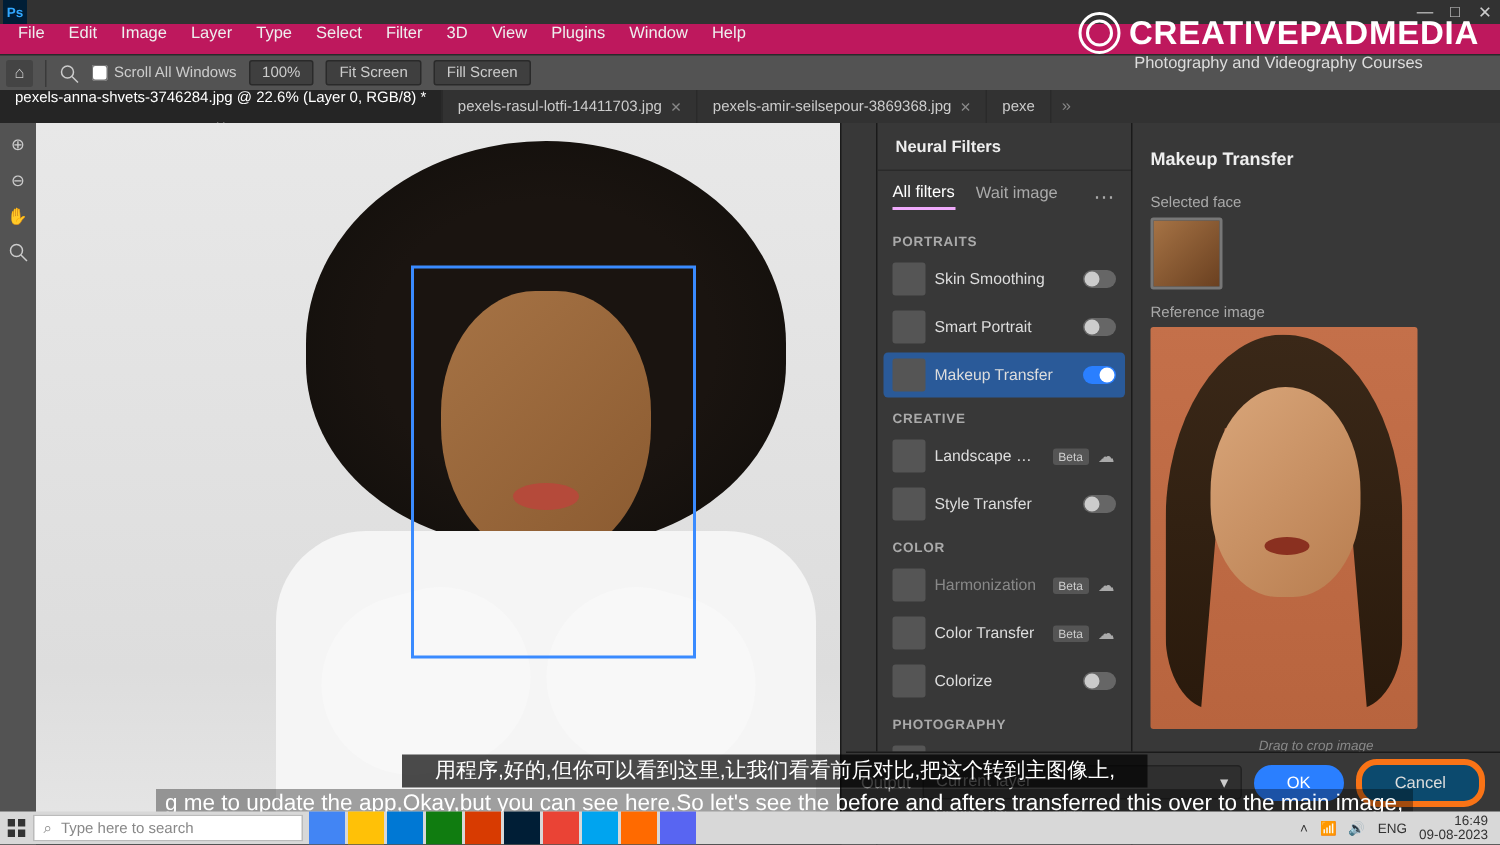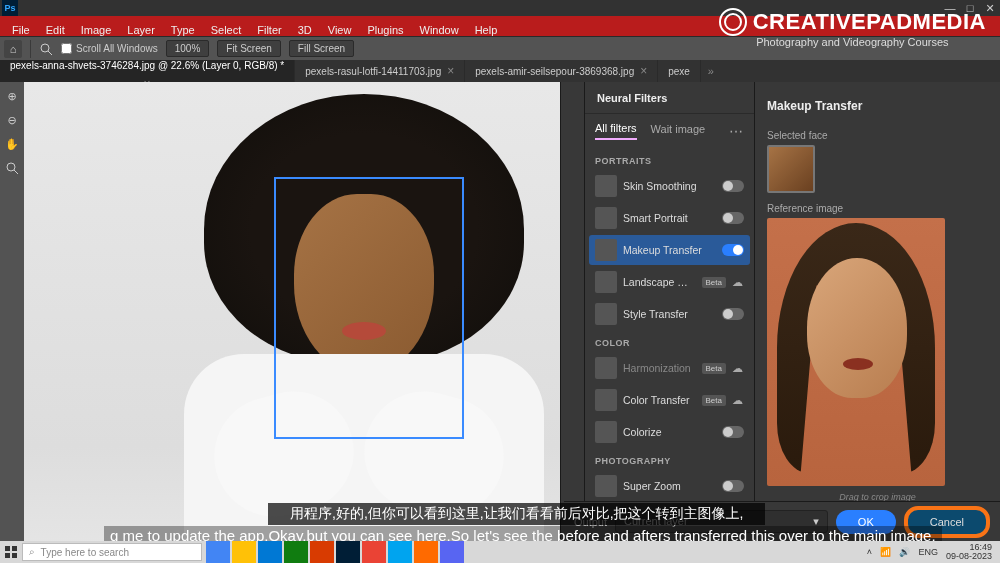--- a/index.html
+++ b/index.html
@@ -1,20 +1,20 @@
 <!DOCTYPE html>
 <html><head>
 <meta charset="utf-8">
 <style>
 * { margin: 0; padding: 0; box-sizing: border-box; font-family: "Segoe UI", Tahoma, sans-serif; }
 body { width: 1000px; height: 563px; background: #323232; overflow: hidden; position: relative; color: #ccc; font-size: 11px; }
 
 .titlebar { height: 16px; background: #323232; display: flex; align-items: center; }
 .titlebar .ps-icon { width: 16px; height: 16px; background: #001e36; color: #31a8ff; font-weight: bold; font-size: 9px; display: flex; align-items: center; justify-content: center; margin-left: 2px; }
-.menubar { height: 20px; background: #b91c1c; display: flex; align-items: flex-end; padding-left: 4px; }
+.menubar { height: 20px; background: #be185d; display: flex; align-items: flex-start; padding-left: 4px; }
 .menubar span { padding: 0 8px; color: #eee; font-size: 11px; cursor: default; }
 .win-controls { position: absolute; top: 0; right: 0; display: flex; }
 .win-controls div { width: 20px; height: 16px; display: flex; align-items: center; justify-content: center; color: #ccc; font-size: 11px; }
 
 .optionsbar { height: 24px; background: #535353; border-top: 1px solid #2a2a2a; display: flex; align-items: center; padding-left: 4px; gap: 8px; }
 .optionsbar .home-icon { width: 18px; height: 18px; background: #444; border-radius: 2px; display: flex; align-items: center; justify-content: center; }
 .optionsbar button { background: #3f3f3f; border: 1px solid #2a2a2a; color: #ccc; font-size: 10px; padding: 2px 8px; border-radius: 2px; }
 .optionsbar .checkbox { display: flex; align-items: center; gap: 4px; font-size: 10px; }
 .optionsbar .checkbox input { width: 11px; height: 11px; }
 
@@ -212,20 +212,21 @@
         <div class="filter-thumb"></div>
         <span class="filter-name">Smart Portrait</span>
         <div class="toggle"></div>
       </div>
     <div class="filter-item active">
         <div class="filter-thumb"></div>
         <span class="filter-name">Makeup Transfer</span>
         <div class="toggle on"></div>
       </div>
 
+    <div class="filter-section">CREATIVE</div>
     <div class="filter-item">
         <div class="filter-thumb"></div>
         <span class="filter-name">Landscape Mi...</span>
         <span class="beta-badge">Beta</span>
         <span class="dl-icon">☁</span>
       </div>
     <div class="filter-item">
         <div class="filter-thumb"></div>
         <span class="filter-name">Style Transfer</span>
         <div class="toggle"></div>

